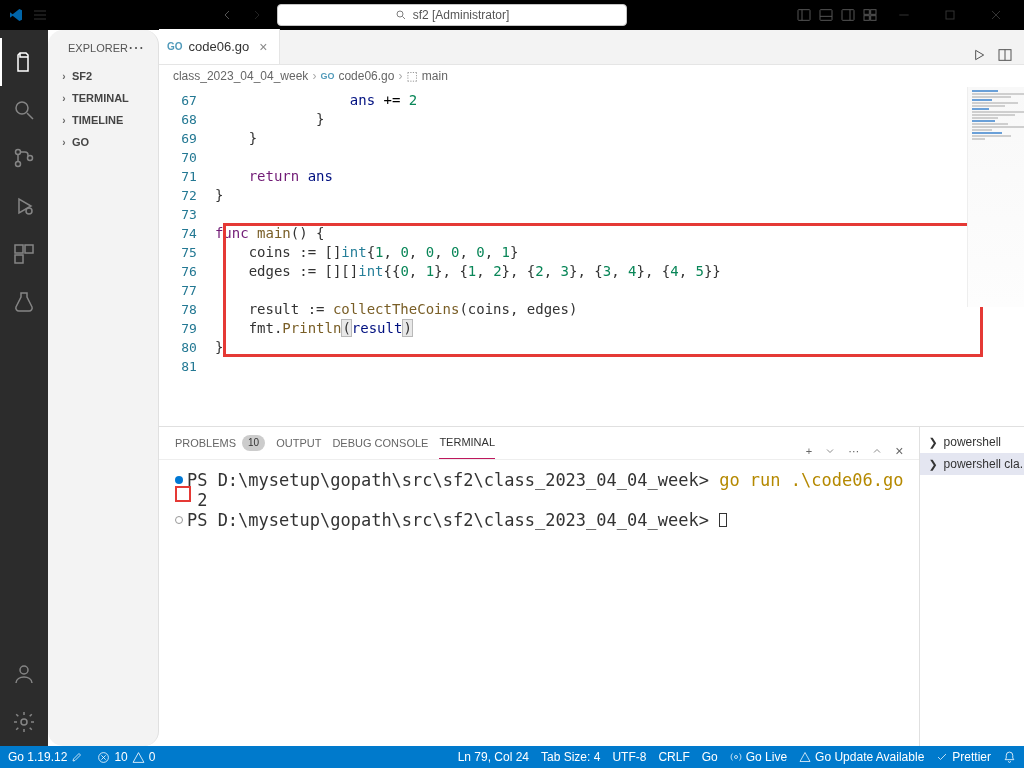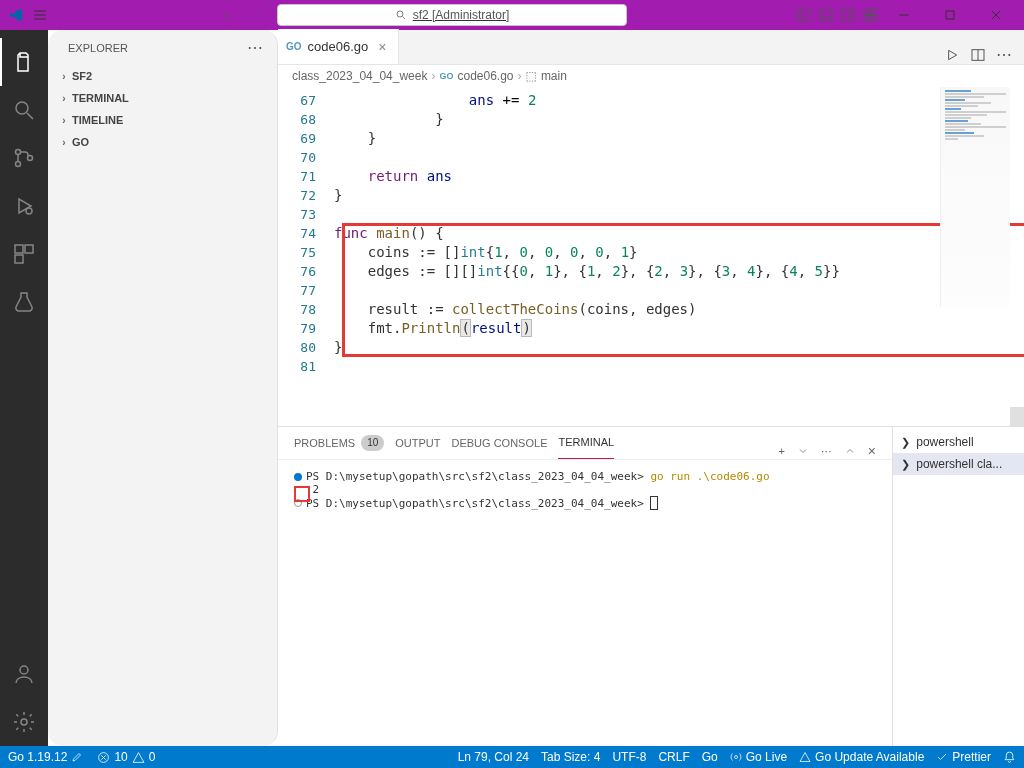--- a/index.html
+++ b/index.html
@@ -1,17 +1,17 @@
 <!DOCTYPE html>
 <html><head>
 <meta charset="utf-8">
 <style>
 * { margin:0; padding:0; box-sizing:border-box; }
 body { font-family:"Segoe UI",-apple-system,sans-serif; font-size:13px; color:#333; background:#fff; width:1024px; height:768px; overflow:hidden; position:relative; }
-.titlebar { height:30px; background:#a21caf; display:flex; align-items:center; padding:0 8px;text-decoration:underline; }
+.titlebar { height:30px; background:#000000; display:flex; align-items:center; padding:0 8px; }
 .titlebar .left { display:flex; align-items:center; gap:8px; }
 .titlebar .menu-icon { width:16px; height:16px; cursor:pointer; }
 .titlebar .center { flex:1; display:flex; align-items:center; justify-content:center; gap:10px; }
 .titlebar .nav-arrow { width:20px; height:20px; display:flex; align-items:center; justify-content:center; cursor:pointer; color:#555; }
 .titlebar .nav-arrow.disabled { opacity:.4; }
 .titlebar .search-box { width:350px; height:22px; background:#fff; border:1px solid #c5c5c5; border-radius:4px; display:flex; align-items:center; justify-content:center; gap:6px; font-size:12px; color:#555; }
 .titlebar .right { display:flex; align-items:center; gap:6px; }
 .titlebar .layout-icon { width:16px; height:16px; cursor:pointer; color:#555; }
 .titlebar .win-btn { width:40px; height:24px; display:flex; align-items:center; justify-content:center; cursor:pointer; }
 .main-area { display:flex; height:716px; }
@@ -52,21 +52,21 @@
 .minimap-line { height:2px; margin:1px 2px; background:#cfcfcf; }
 .minimap-line.b { background:#6aa0d8; width:40%; }
 .minimap-slider { position:absolute; right:0; top:320px; width:14px; height:40px; background:rgba(100,100,100,.2); }
 .panel { height:320px; border-top:1px solid #e0e0e0; display:flex; }
 .panel-left { flex:1; display:flex; flex-direction:column; }
 .panel-tabs { height:33px; display:flex; align-items:flex-end; padding:0 16px; gap:11px; font-size:11px; color:#666; border-bottom:1px solid #eee; }
 .panel-tab { height:33px; display:flex; align-items:center; cursor:pointer; gap:6px; }
 .panel-tab.active { color:#333; border-bottom:1px solid #be185d; }
 .panel-tab .badge { background:#ccc; color:#333; border-radius:10px; padding:0 6px; font-size:10px; height:16px; display:flex; align-items:center; }
 .panel-actions { margin-left:auto; display:flex; gap:12px; align-items:center; }
-.terminal-body { flex:1; padding:10px 16px; font-family:Consolas,monospace; font-size:11px; color:#333; position:relative; }
+.terminal-body { flex:1; padding:10px 16px; font-family:Consolas,monospace; font-size:17px; color:#333; position:relative; }
 .term-line { white-space:pre; display:flex; align-items:center; }
 .term-line .bullet{width:8px;height:8px;border-radius:50%;margin-right:4px;}
 .term-line .bullet.blue{background:#0078d4;}
 .term-line .bullet.grey{border:1px solid #999;}
 .cmd { color:#b58900; }
 .cursor-box { display:inline-block; width:8px; height:14px; border:1px solid #333; vertical-align:middle; }
 .red-sq { position:absolute; left:16px; top:26px; width:16px; height:16px; border:2px solid #e53935; }
 .panel-right { width:132px; border-left:1px solid #e0e0e0; padding:4px 0; }
 .term-item { height:22px; display:flex; align-items:center; padding:0 8px; gap:6px; font-size:12px; cursor:pointer; }
 .term-item.active { background:#e4e6f1; }

